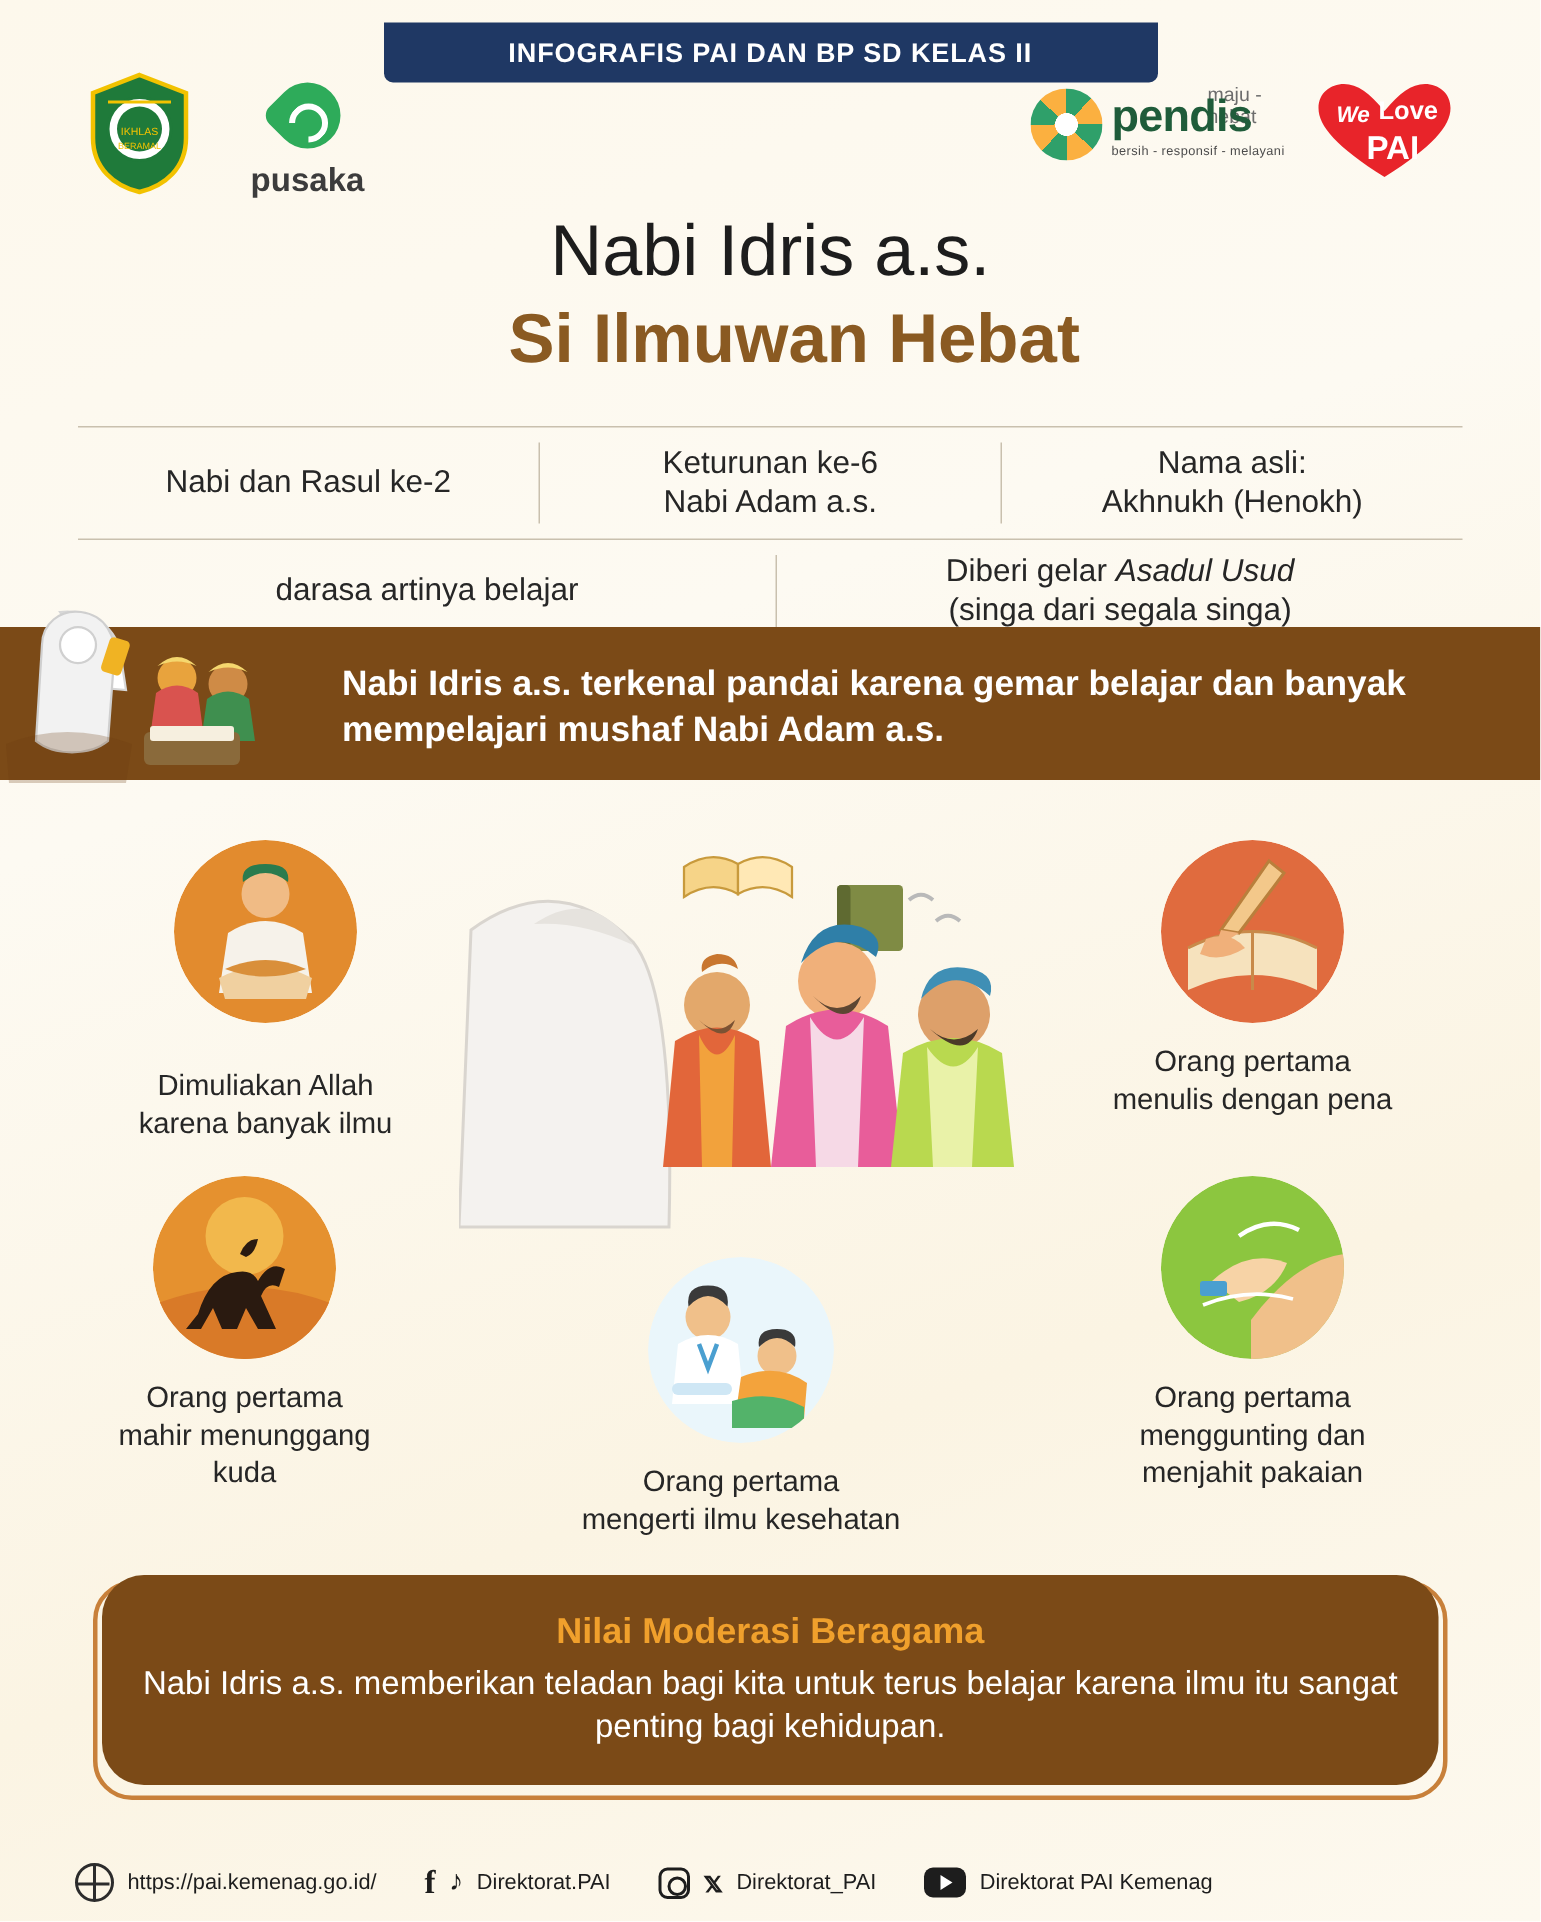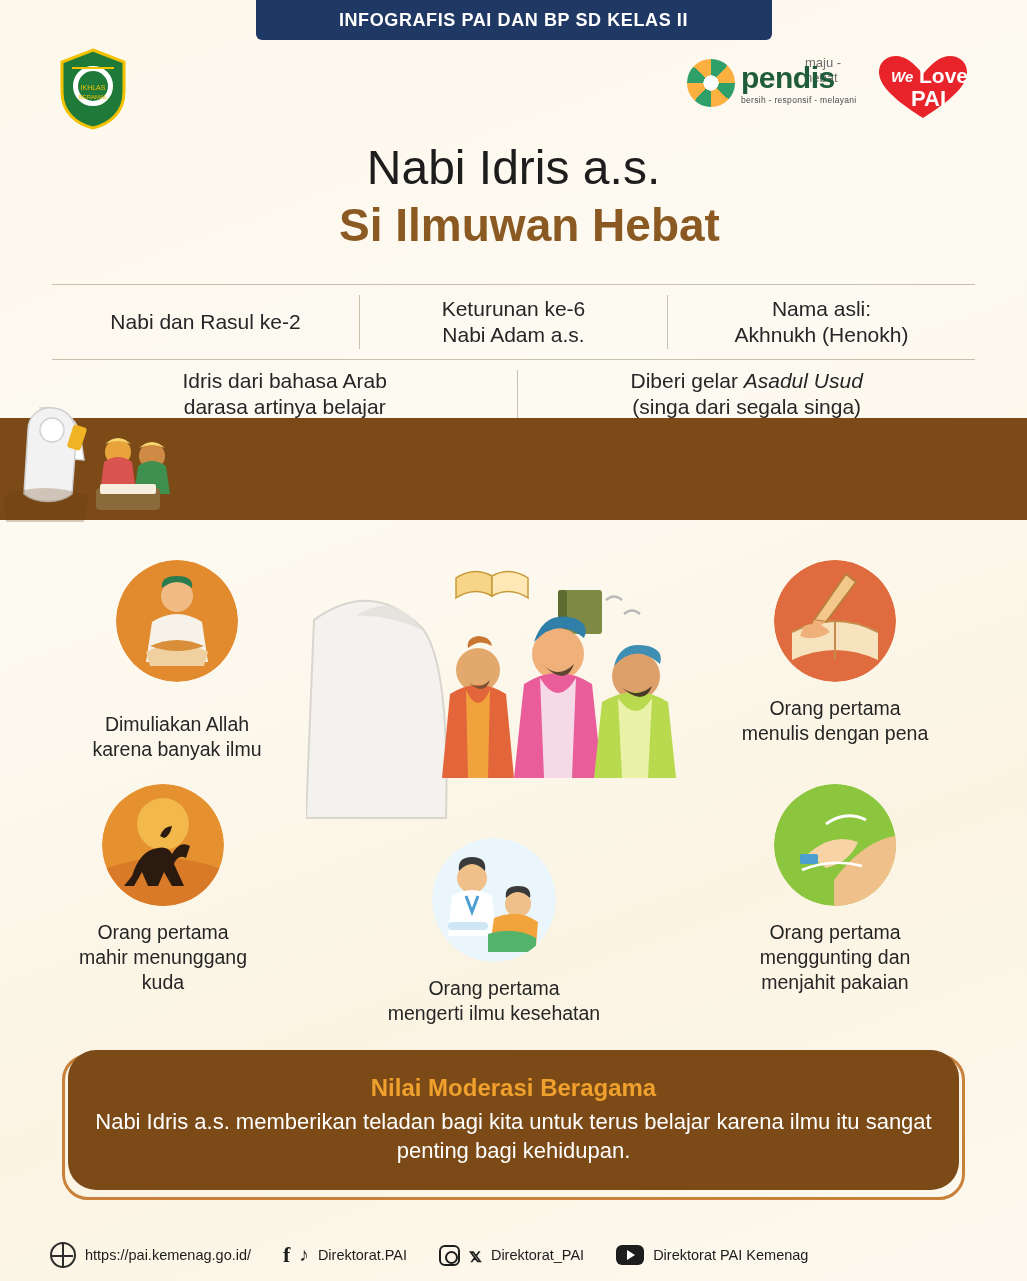--- a/index.html
+++ b/index.html
@@ -16,21 +16,21 @@
     height: 1281px;
     background: linear-gradient(160deg, #fdf8ec 0%, #fdfaf2 35%, #fbf4e3 70%, #fdf9ef 100%);
     overflow: hidden;
   }
 
   
   .top-banner {
     position: absolute;
     left: 50%;
     transform: translateX(-50%);
-    top: 0;
+    top: 15px;
     width: 516px;
     height: 40px;
     background: #1f3864;
     color: #ffffff;
     font-size: 18px;
     font-weight: bold;
     letter-spacing: 0.6px;
     display: flex;
     align-items: center;
     justify-content: center;
@@ -74,21 +74,21 @@
     position: absolute; left: 54px; top: 40px;
     font-size: 8.5px; color: #4c4c4c; letter-spacing: 0.3px;
   }
 
   .logo-welovepai { position: absolute; right: 52px; top: 48px; width: 100px; height: 78px; }
   .heart {
     position: absolute; left: 0; top: 6px; width: 96px; height: 66px;
   }
   .heart svg { width: 96px; height: 66px; }
   .wl-we { position: absolute; left: 16px; top: 20px; font-size: 15px; color: #ffffff; font-style: italic; font-weight: bold; }
-  .wl-love { position: absolute; left: 44px; top: 16px; font-size: 21px; color: #ffffff; font-weight: bold; }
+  .wl-love { position: absolute; left: 44px; top: 16px; font-size: 17px; color: #ffffff; font-weight: bold; }
   .wl-pai { position: absolute; left: 36px; top: 38px; font-size: 22px; color: #ffffff; font-weight: bold; }
 
   
   .title-1 {
     position: absolute; top: 140px; left: 0; width: 100%;
     text-align: center; font-size: 48px; color: #1d1d1d; font-weight: 400;
   }
   .title-2 {
     position: absolute; top: 198px; left: 0; width: 100%;
     text-align: center; font-size: 46px; color: #8a5a22; font-weight: bold; padding-left: 32px;
@@ -189,20 +189,24 @@
     <svg viewBox="0 0 70 82" width="70" height="82">
       <path d="M35 2 L66 14 V44 C66 64 52 76 35 80 C18 76 4 64 4 44 V14 Z" fill="#1f7a3a" stroke="#f2c200" stroke-width="3"></path>
       <circle cx="35" cy="38" r="21" fill="#ffffff" stroke="#1f7a3a" stroke-width="2"></circle>
       <circle cx="35" cy="38" r="15" fill="#1f7a3a"></circle>
       <text x="35" y="42" font-size="7" fill="#f2c200" text-anchor="middle" font-family="Liberation Sans, sans-serif">IKHLAS</text>
       <text x="35" y="51" font-size="6" fill="#f2c200" text-anchor="middle" font-family="Liberation Sans, sans-serif">BERAMAL</text>
       <path d="M14 20 h42" stroke="#f2c200" stroke-width="2"></path>
     </svg>
   </div>
 
+  <div class="logo-pusaka">
+    <div class="pusaka-drop"></div>
+    <div class="pusaka-text">pusaka</div>
+  </div>
 
   <div class="logo-pendis">
     <div class="pendis-mark"></div>
     <div class="pendis-tag-top">maju - hebat</div>
     <div class="pendis-word">pendis</div>
     <div class="pendis-tag">bersih - responsif - melayani</div>
   </div>
 
   <div class="logo-welovepai">
     <div class="heart">
@@ -232,21 +236,20 @@
       <div class="vdiv"></div>
       <div class="fact-cell">
         <span style="white-space:pre-line">Nama asli:
 Akhnukh (Henokh)</span>
       </div>
     </div>
     <div class="rule"></div>
     <div class="facts-row r2">
       <div class="fact-cell" style="flex:1.02">
         <div>
-          <div>Idris dari bahasa Arab</div>
           <div>darasa artinya belajar</div>
         </div>
       </div>
       <div class="vdiv"></div>
       <div class="fact-cell">
         <div>
           <div>
             <span>Diberi gelar </span><span class="ital">Asadul Usud</span>
           </div>
           <div>(singa dari segala singa)</div>
@@ -267,20 +270,21 @@
       <path d="M104 62 q14 -10 28 0 l4 30 h-36 z" fill="#d9534f"></path>
       <path d="M105 44 q13 -12 26 0 q-13 -6 -26 0 z" fill="#f5d76e"></path>
       <circle cx="152" cy="56" r="13" fill="#cf8b46"></circle>
       <path d="M138 66 q14 -10 28 0 l4 28 h-36 z" fill="#3f8f4f"></path>
       <path d="M139 48 q13 -12 26 0 q-13 -6 -26 0 z" fill="#f5d76e"></path>
       <rect x="96" y="88" width="64" height="22" rx="4" fill="#8a6a3b"></rect>
       <rect x="100" y="84" width="56" height="10" rx="2" fill="#f6efdf"></rect>
       <path d="M4 96 q40 -16 84 0 l-4 26 H6 z" fill="#6a3c10" opacity="0.25"></path>
     </svg>
   </div>
+  <div class="band-text">Nabi Idris a.s. terkenal pandai karena gemar belajar dan banyak mempelajari mushaf Nabi Adam a.s.</div>
 
   <div class="mid">
 
     <div style="position:absolute;left:306px;top:30px;width:404px;height:270px">
       <svg viewBox="0 0 404 270" width="404" height="270">
 
         <path d="M150 28 q18 -12 36 -2 l0 20 q-18 -10 -36 2 z" fill="#f6d488" stroke="#c89a3c" stroke-width="1.5"></path>
         <path d="M186 26 q18 -10 36 2 l0 20 q-18 -12 -36 -2 z" fill="#ffe8b5" stroke="#c89a3c" stroke-width="1.5"></path>
         <rect x="252" y="40" width="44" height="44" rx="3" fill="#7f8b44"></rect>
         <rect x="252" y="40" width="9" height="44" rx="3" fill="#5f6a31"></rect>

